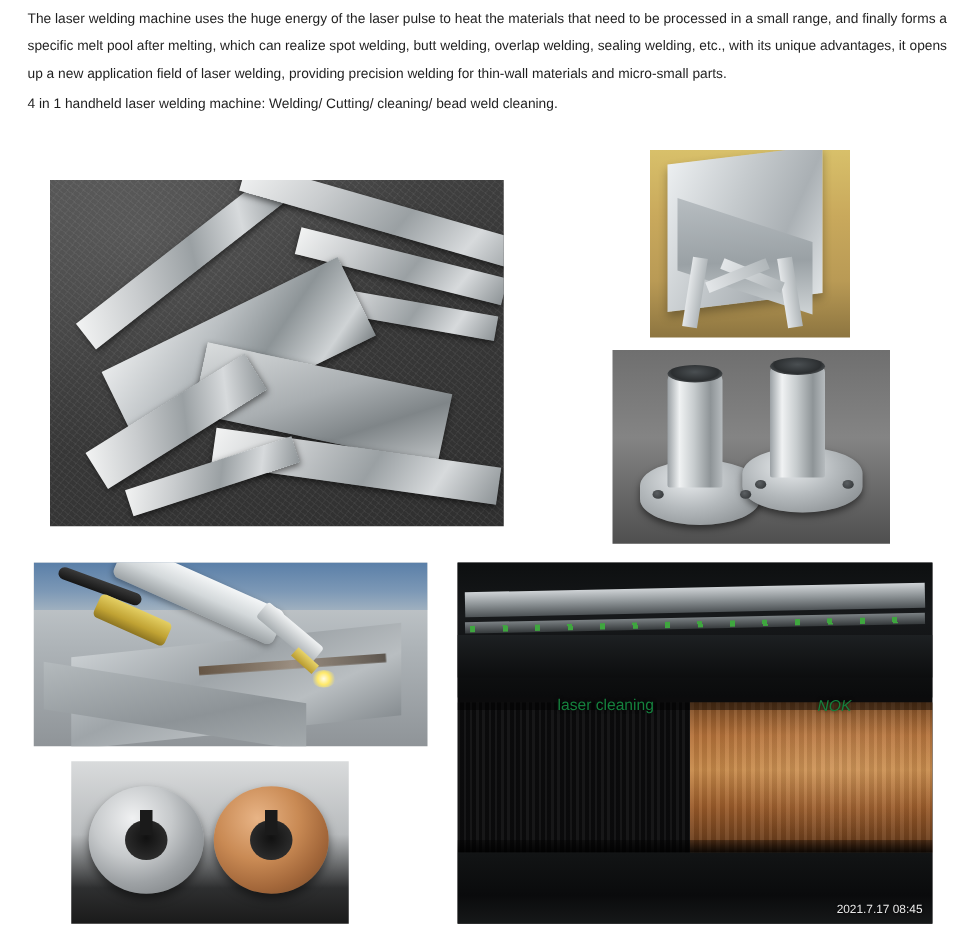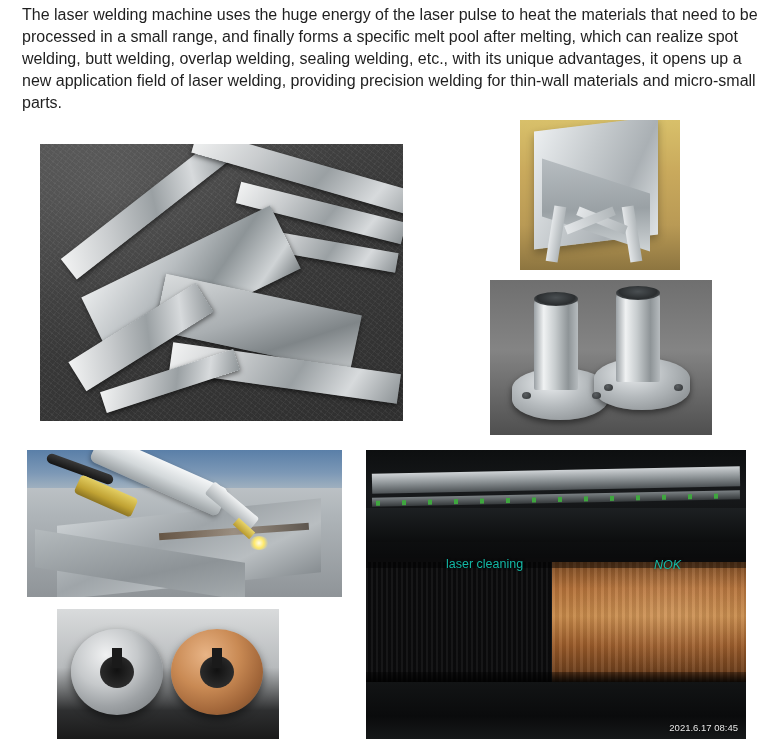--- a/index.html
+++ b/index.html
@@ -18,21 +18,21 @@
   .page {
     position: relative;
     width: 781px;
     height: 756px;
   }
   .intro {
     position: absolute;
     left: 22px;
     top: 4px;
     width: 736px;
-    font-size: 16px;
+    font-size: 11px;
     line-height: 22px;
     color: #1f1f1f;
   }
   .intro p {
     margin: 0;
   }
   .intro p.second {
     margin-top: 2px;
   }
 
@@ -331,21 +331,21 @@
     left: 0; bottom: 0; width: 380px; height: 10px;
     background: linear-gradient(180deg, rgba(0,0,0,0.35), rgba(0,0,0,0.85));
   }
   .clean-bottom {
     position: absolute;
     left: 0; top: 232px; width: 100%; height: 57px;
     background: linear-gradient(180deg, #121415 0%, #0a0b0c 60%, #161819 100%);
   }
   .label-red {
     position: absolute;
-    color: #14b8a6;
+    color: #15803d;
     font-size: 12.5px;
     font-family: "Liberation Sans", sans-serif;
     text-shadow: 0 0 3px rgba(0,0,0,0.8);
     white-space: nowrap;
   }
   .label-cleaning { left: 80px; top: 107px; }
   .label-nok { left: 288px; top: 108px; font-style: italic; }
   .timestamp {
     position: absolute;
     right: 8px;
@@ -357,20 +357,21 @@
     white-space: nowrap;
   }
 </style>
 </head>
 <body>
 
 <div class="page">
 
   <div class="intro">
     <p>The laser welding machine uses the huge energy of the laser pulse to heat the materials that need to be processed in a small range, and finally forms a specific melt pool after melting, which can realize spot welding, butt welding, overlap welding, sealing welding, etc., with its unique advantages, it opens up a new application field of laser welding, providing precision welding for thin-wall materials and micro-small parts.</p>
+    <p class="second">4 in 1 handheld laser welding machine: Welding/ Cutting/ cleaning/ bead weld cleaning.</p>
   </div>
 
   <div class="photo img-sheets">
     <div class="sheet s1"></div>
     <div class="sheet s2"></div>
     <div class="sheet s9"></div>
     <div class="sheet s3"></div>
     <div class="sheet s4"></div>
     <div class="sheet s5"></div>
     <div class="sheet s6"></div>
@@ -432,16 +433,16 @@
     <div class="rail-dark"></div>
     <div class="pipe">
       <div class="pipe-clean"></div>
       <div class="pipe-rust"></div>
       <div class="pipe-edge-top"></div>
       <div class="pipe-edge-bot"></div>
     </div>
     <div class="clean-bottom"></div>
     <div class="label-red label-cleaning">laser cleaning</div>
     <div class="label-red label-nok">NOK</div>
-    <div class="timestamp">2021.6.17 08:45</div>
+    <div class="timestamp">2021.7.17 08:45</div>
   </div>
 
 </div>
 
 </body></html>

